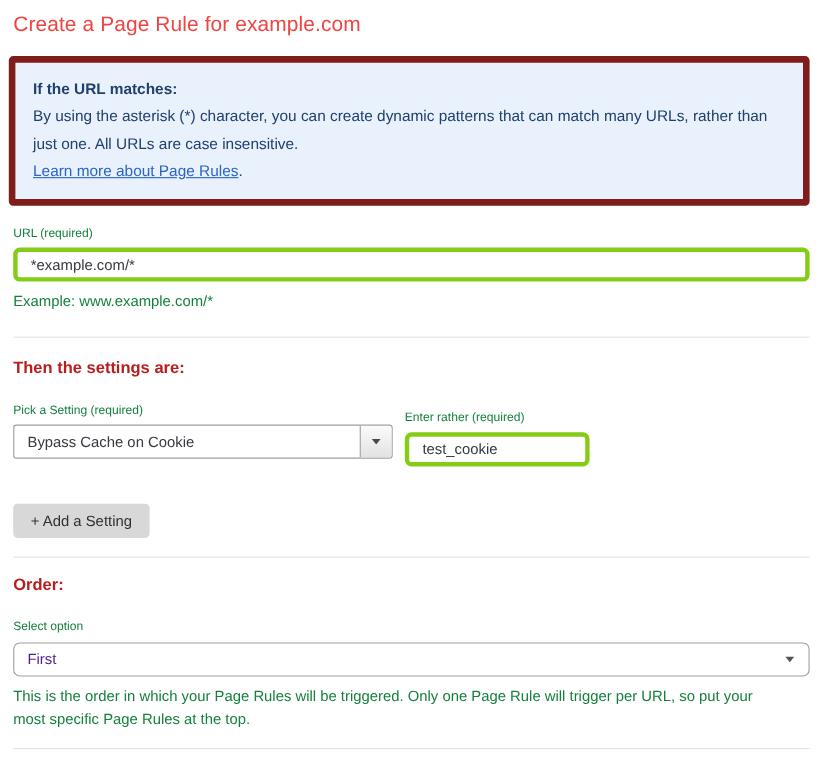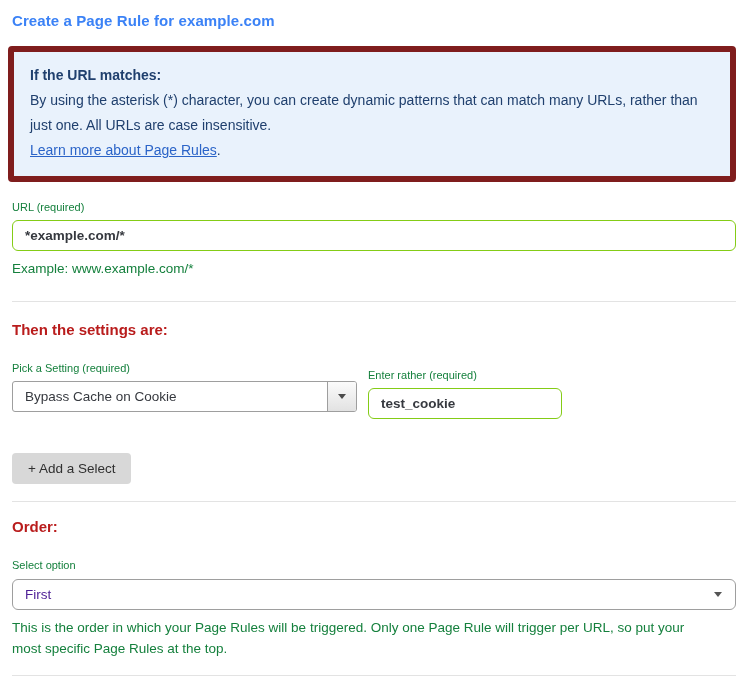--- a/index.html
+++ b/index.html
@@ -7,23 +7,23 @@
   body {
     width: 750px;
     height: 688px;
     font-family: "Liberation Sans", "DejaVu Sans", sans-serif;
     color: #303030;
     overflow: hidden;
   }
   .page { padding: 12px 14px 0 12px; }
 
   .page-title {
-    font-size: 15px;
-    font-weight: bold;
-    color: #3b82f6;
+    font-size: 19px;
+    font-weight: normal;
+    color: #ef4444;
     letter-spacing: 0.1px;
     margin-bottom: 17px;
   }
 
   
   .info-box {
     margin-left: -4px;
     background: #e9f2fc;
     border: 6px solid #7f1d1d;
     border-radius: 4px;
@@ -42,29 +42,28 @@
   .field-label {
     font-size: 11px;
     color: #15803d;
     margin-bottom: 7px;
   }
 
   .text-input {
     display: block;
     width: 100%;
     height: 31px;
-    border: 1px solid #84cc16;
+    border: 4px solid #84cc16;
     border-radius: 6px;
     padding: 0 12px;
     font-family: "Liberation Sans", "DejaVu Sans", sans-serif;
     font-size: 13.5px;
     color: #36393f;
     background: #ffffff;
     outline: none;
-    font-weight: bold;
   }
 
   .helper-text {
     font-size: 13.5px;
     color: #15803d;
     margin-top: 7px;
     line-height: 21px;
   }
 
   .divider {
@@ -117,21 +116,21 @@
     align-items: center;
     justify-content: center;
   }
   .caret-down {
     width: 0; height: 0;
     border-left: 4px solid transparent;
     border-right: 4px solid transparent;
     border-top: 5px solid #4a4a4a;
   }
 
-  .value-input { width: 194px; }
+  .value-input { width: 168px; }
 
   .add-setting-btn {
     margin-top: 34px;
     display: inline-block;
     background: #d8d8d8;
     color: #303030;
     border: none;
     border-radius: 4px;
     height: 31px;
     padding: 0 16px;
@@ -200,21 +199,21 @@
           </div>
         </div>
       </div>
 
       <div class="value-col">
         <div class="field-label">Enter rather (required)</div>
         <input type="text" class="text-input value-input" value="test_cookie" style="">
       </div>
     </div>
 
-    <button class="add-setting-btn">+ Add a Select</button>
+    <button class="add-setting-btn">+ Add a Setting</button>
     <hr class="divider">
   </div>
 
   <div class="order-section">
     <div class="section-heading">Order:</div>
     <div class="field-label">Select option</div>
     <div class="order-select">
       <span>First</span>
       <span class="caret-down"></span>
     </div>

